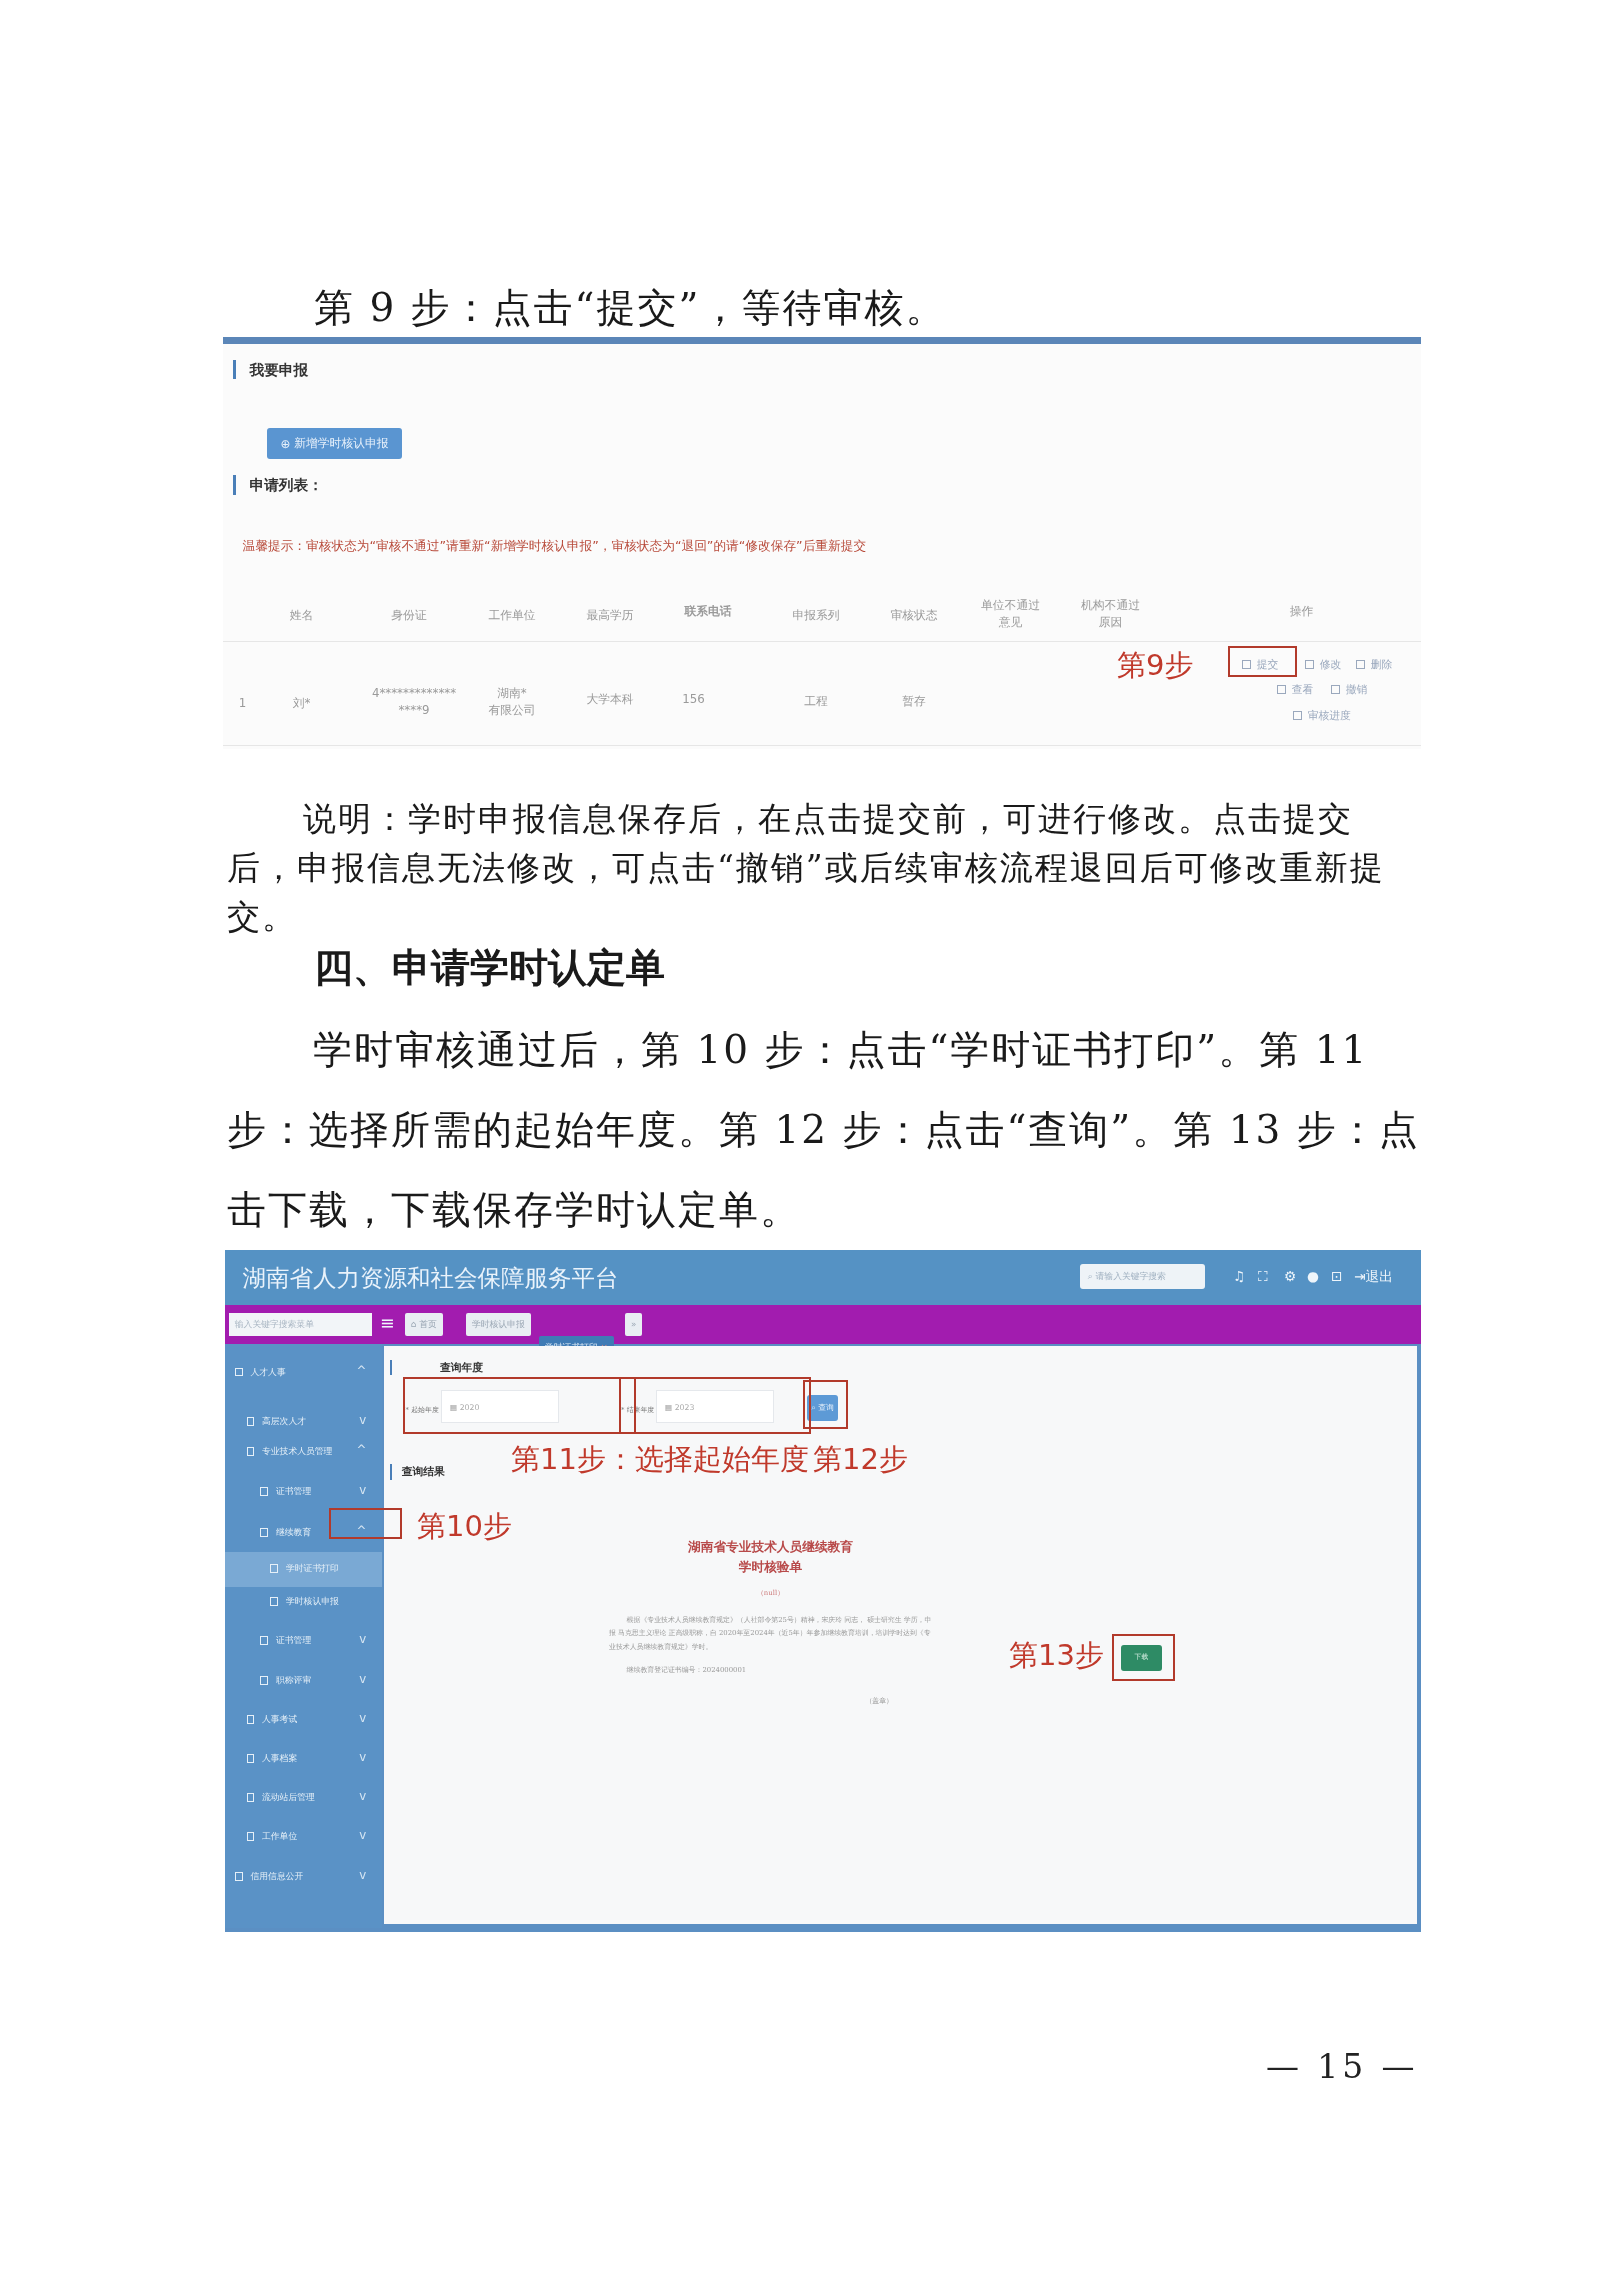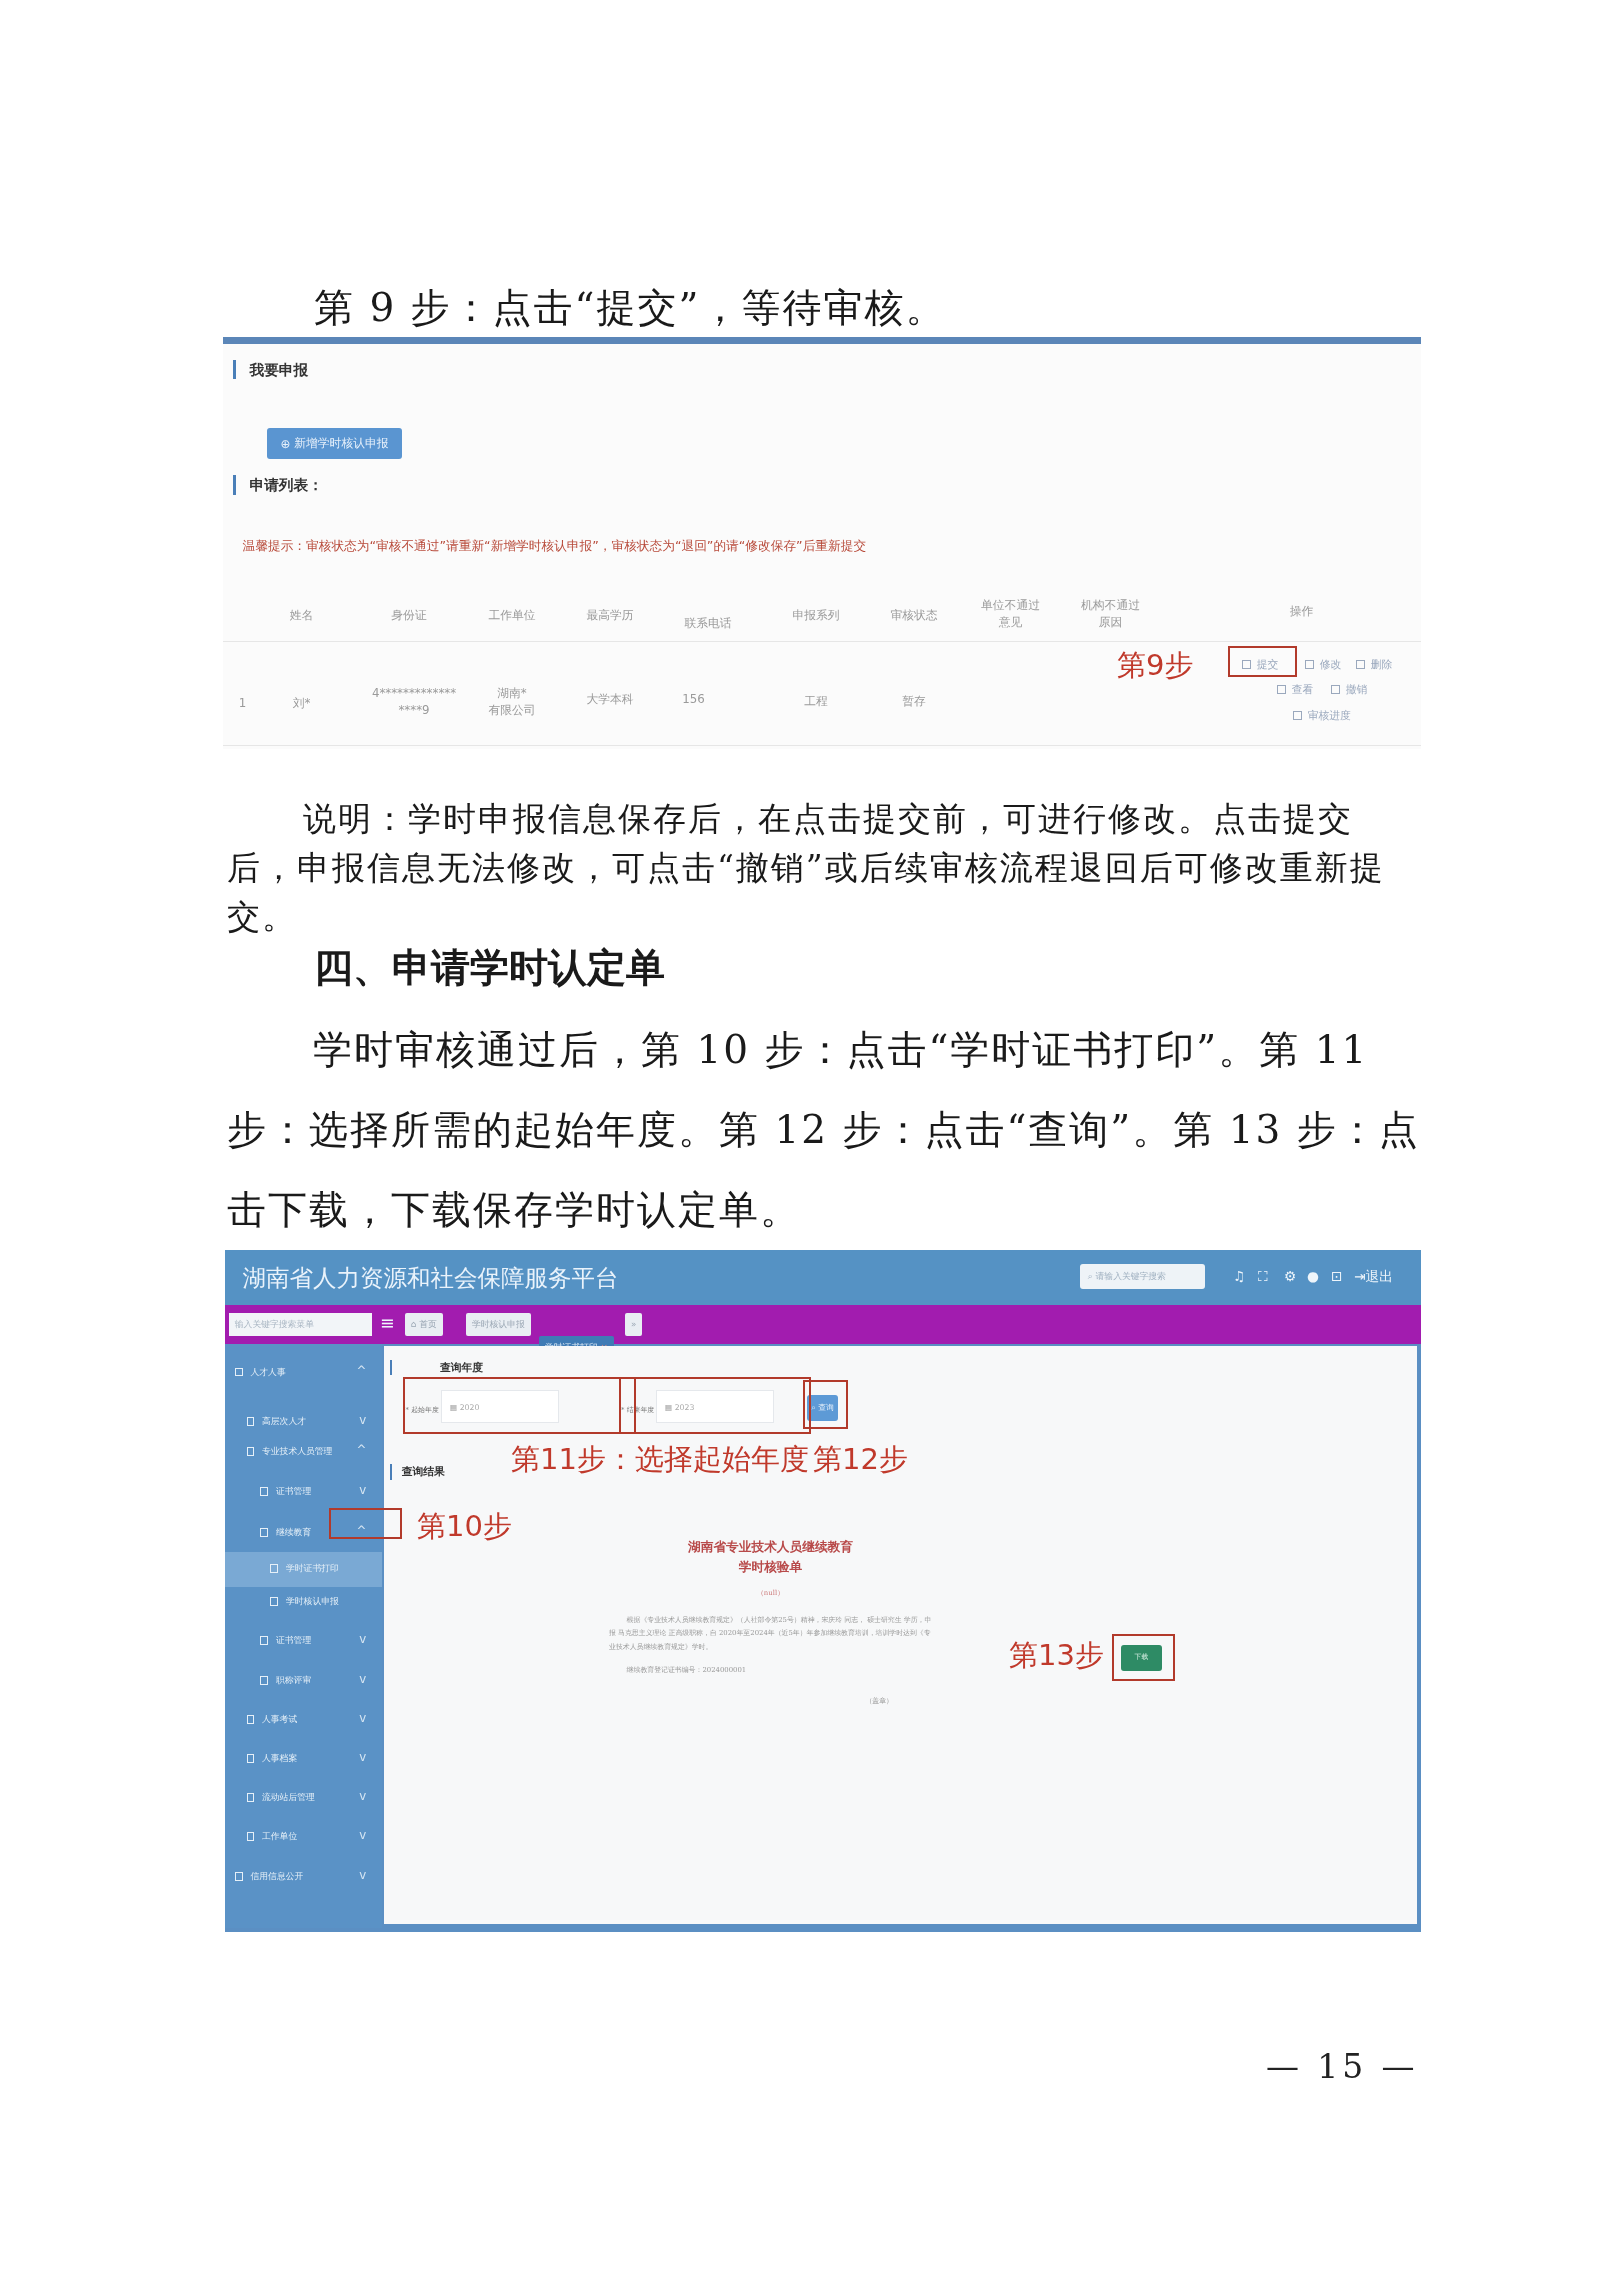--- a/index.html
+++ b/index.html
@@ -71,21 +71,21 @@
     <span>新增学时核认申报</span>
   </div>
   <div class="sec-title" style="top:131px;">申请列表：</div>
   <div class="tip">温馨提示：审核状态为“审核不通过”请重新“新增学时核认申报”，审核状态为“退回”的请“修改保存”后重新提交</div>
 
   <div class="tbl-head">
     <div class="cell" style="left:49px;width:59px;top:19.6px;">姓名</div>
     <div class="cell" style="left:147px;width:78px;top:19.6px;">身份证</div>
     <div class="cell" style="left:250px;width:78px;top:19.6px;">工作单位</div>
     <div class="cell" style="left:348px;width:78px;top:19.6px;">最高学历</div>
-    <div class="cell" style="left:446px;width:78px;top:28px;">联系电话</div>
+    <div class="cell" style="left:446px;width:78px;top:16px;font-weight:bold;">联系电话</div>
     <div class="cell" style="left:554px;width:78px;top:19.6px;">申报系列</div>
     <div class="cell" style="left:652px;width:78px;top:19.6px;">审核状态</div>
     <div class="cell" style="left:753px;width:69px;top:9.8px;">单位不通过意见</div>
     <div class="cell" style="left:853px;width:69px;top:9.8px;">机构不通过原因</div>
     <div class="cell" style="left:1049px;width:59px;top:15.7px;">操作</div>
   </div>
 
   <div class="tbl-row">
     <div class="cell" style="left:0;width:39px;top:37px;">1</div>
     <div class="cell" style="left:49px;width:59px;top:37px;">刘*</div>

